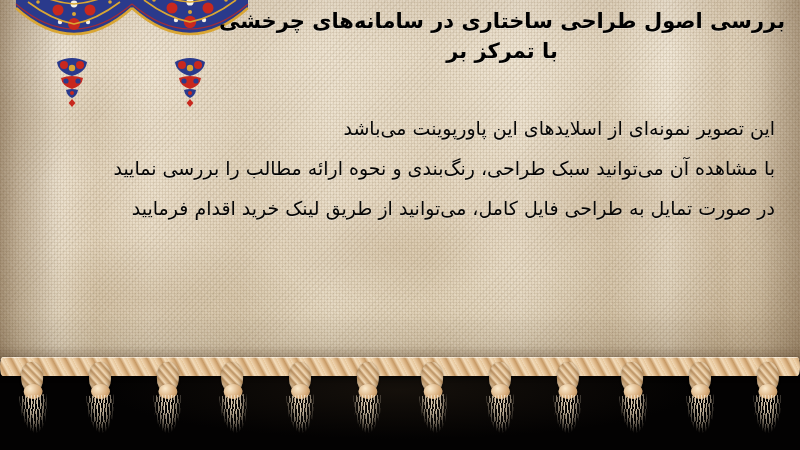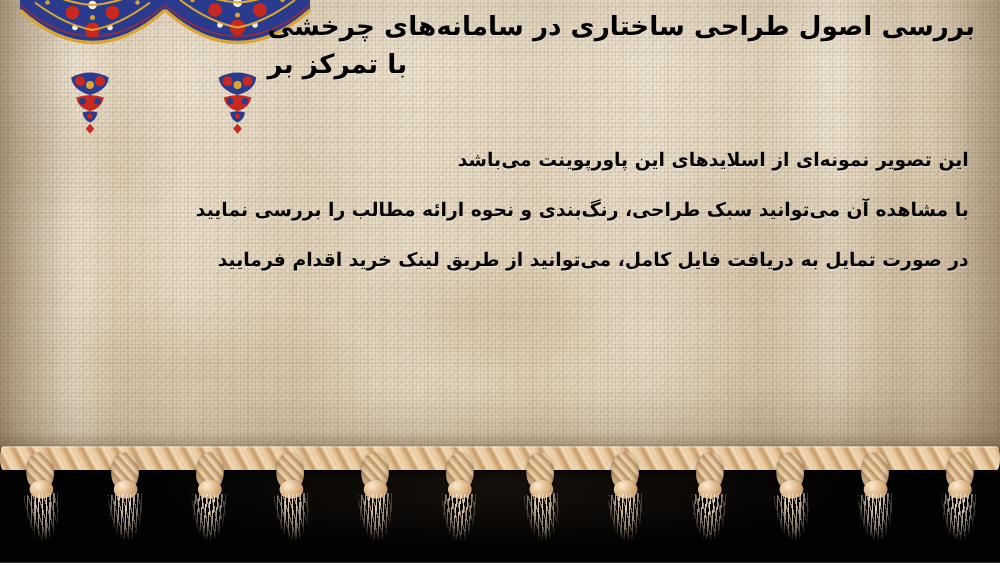--- a/index.html
+++ b/index.html
@@ -81,31 +81,31 @@
   }
 
   
   .ornament{position:absolute;pointer-events:none;}
   .orn-medallion{width:120px;height:66px;}
   .orn-drop{width:40px;height:52px;}
 
   
   .title{
     position:absolute;left:214px;top:6px;width:576px;
-    text-align:left;color:#000;
+    text-align:center;color:#000;
     font-size:21px;line-height:30px;font-weight:700;
     direction:rtl;
     text-shadow:0 1px 0 rgba(255,255,255,.28);
   }
   .body-block{
     position:absolute;right:25px;top:108px;width:762px;
     direction:rtl;text-align:right;color:#050505;
   }
   .body-line{
-    font-size:15px;line-height:40px;font-weight:700;
+    font-size:19px;line-height:40px;font-weight:400;
     white-space:nowrap;
     text-shadow:0 1px 0 rgba(255,255,255,.25);
   }
 
   
   .dark-field{
     position:absolute;left:0;top:360px;width:800px;height:90px;
     background:
       radial-gradient(ellipse 420px 70px at 400px 30px,#15100b,#030202 70%),
       #020101;
@@ -292,21 +292,21 @@
     </svg>
   </div>
 
   <div class="title">
     <div>بررسی اصول طراحی ساختاری در سامانه‌های چرخشی با تمرکز بر</div>
   </div>
 
   <div class="body-block">
     <div class="body-line">این تصویر نمونه‌ای از اسلایدهای این پاورپوینت می‌باشد</div>
     <div class="body-line">با مشاهده آن می‌توانید سبک طراحی، رنگ‌بندی و نحوه ارائه مطالب را بررسی نمایید</div>
-    <div class="body-line">در صورت تمایل به دریافت فایل کامل، می‌توانید از طریق لینک خرید اقدام فرمایید</div>
+    <div class="body-line">در صورت تمایل به طراحی فایل کامل، می‌توانید از طریق لینک خرید اقدام فرمایید</div>
   </div>
 
   <div class="dark-field"></div>
   <div class="cord-shadow"></div>
   <div class="cord-band"></div>
   <div id="fringe-row">
       <div class="tassel" style="left: 16.3333px; transform: rotate(-2.2deg);">
         <div class="knot"></div>
         <div class="bead"></div>
         <div class="fray"></div>

